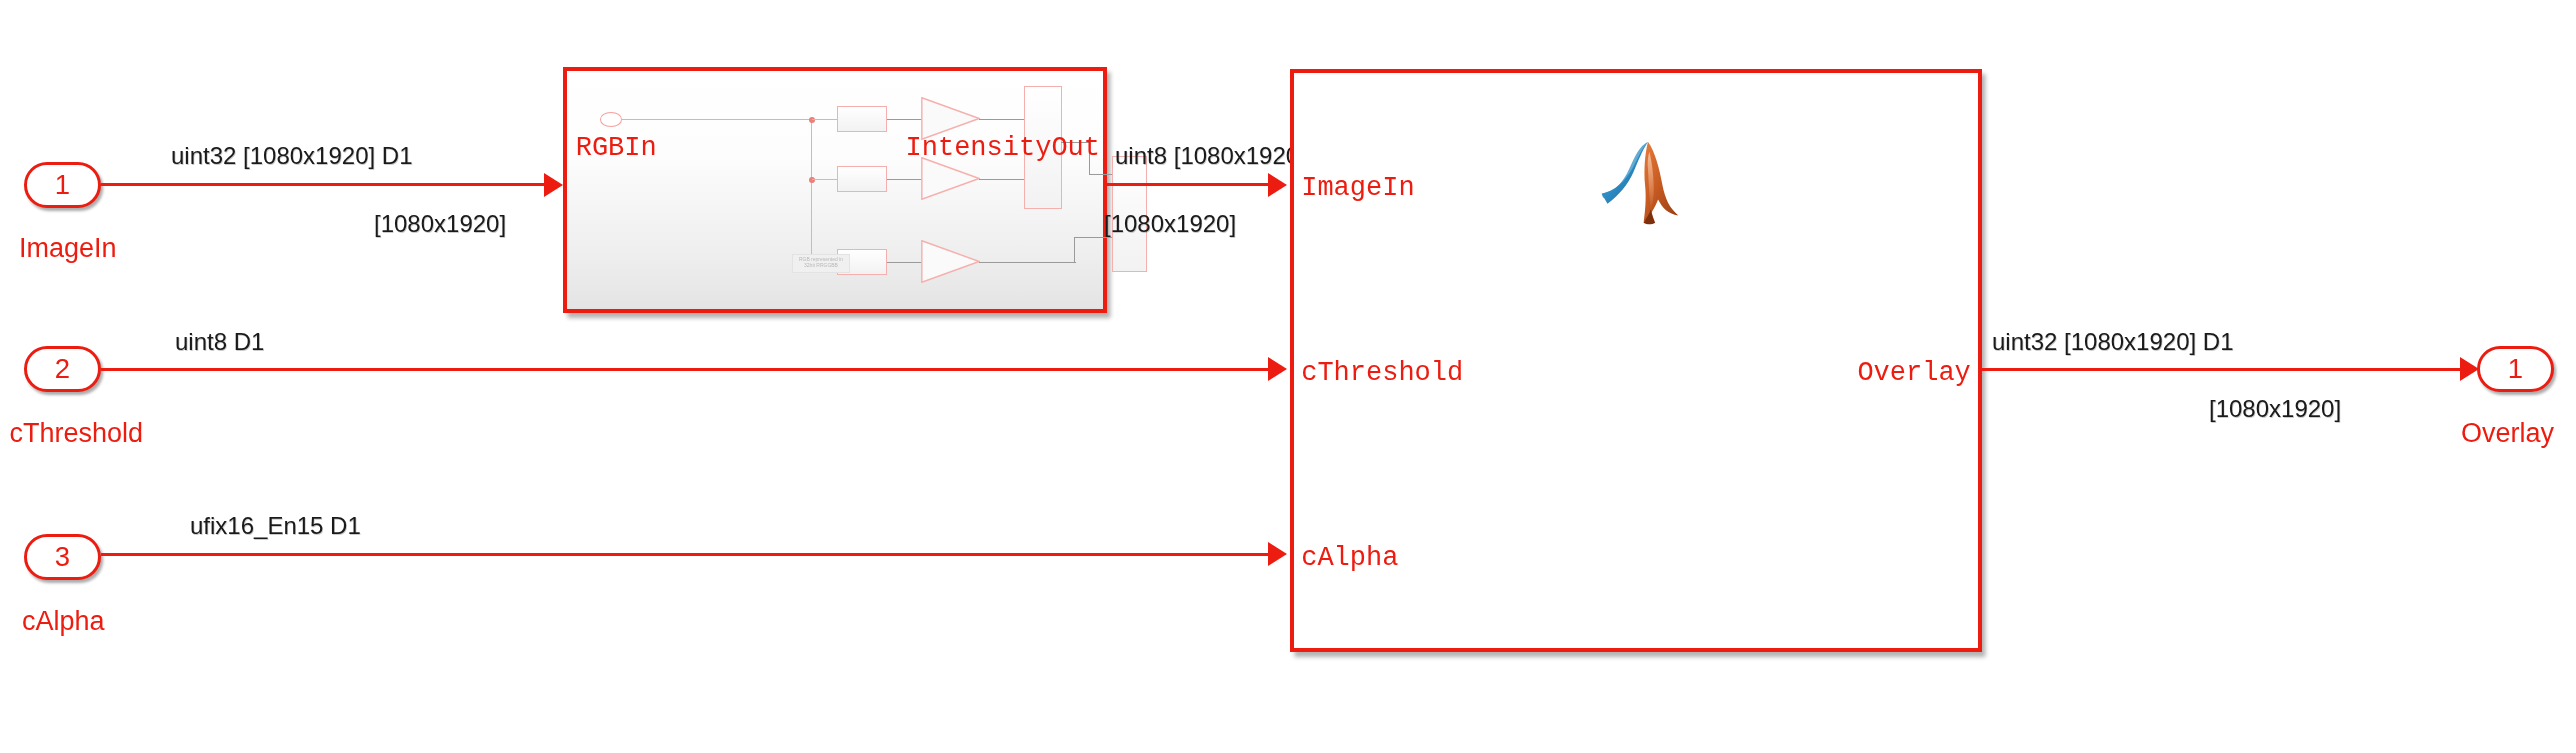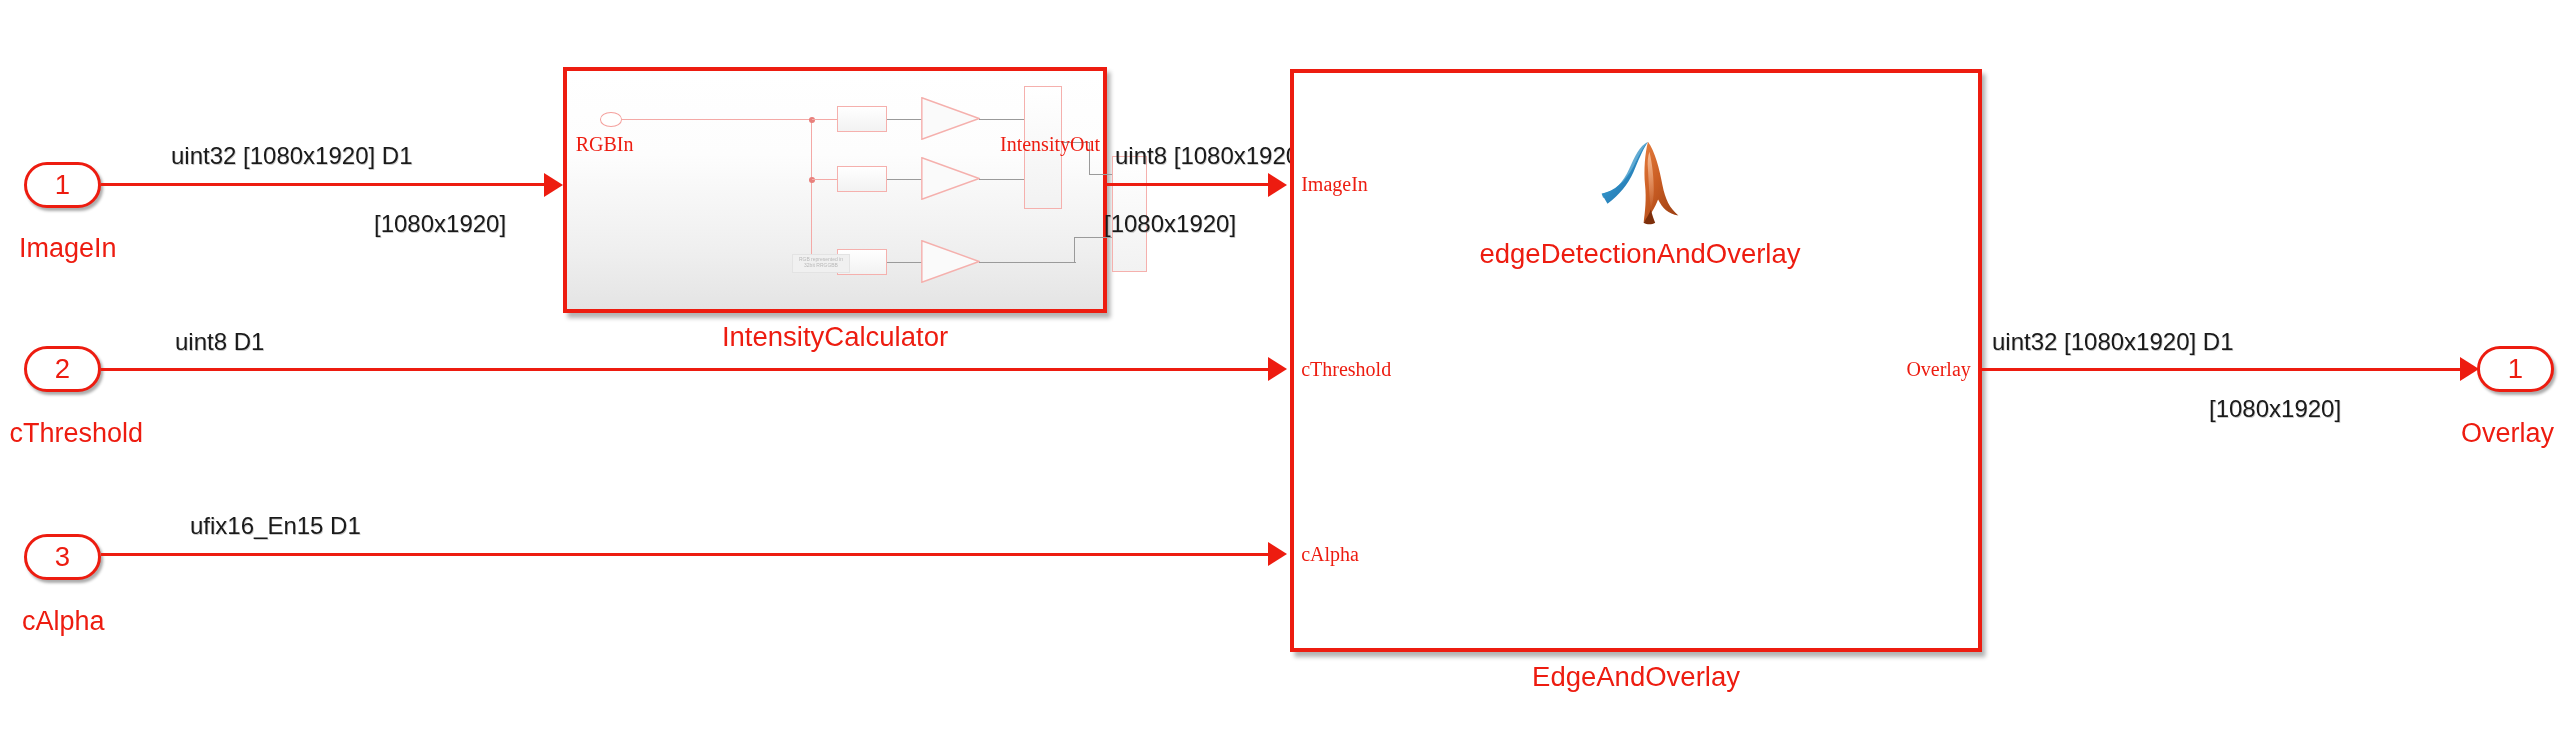--- a/index.html
+++ b/index.html
@@ -59,23 +59,23 @@
     font-size: 27.5px;
     white-space: nowrap;
     text-align: center;
     font-family: "Liberation Sans", sans-serif;
   }
 
   
   .blk-port-text {
     position: absolute;
     color: var(--sl-red);
-    font-size: 20px;
-    white-space: nowrap;
-    font-family: Liberation Serif, serif;
+    font-size: 27px;
+    white-space: nowrap;
+    font-family: Liberation Mono, monospace;
   }
 
   
   .wire {
     position: absolute;
     background: var(--sl-red);
     height: 2.9px;
   }
   .arrow {
     position: absolute;
@@ -203,21 +203,20 @@
 
     <div class="ic-note" style="left:225px; top:183px; width:58px; height:19px;">
       <div>RGB represented in</div>
       <div>32bit RRGGBB</div>
     </div>
 
     <div class="blk-port-text" style="left:8.7px; top:62px;">RGBIn</div>
     <div class="blk-port-text" style="right:3px; top:62px;">IntensityOut</div>
   </div>
 
-  <div class="block-label" style="left:563px; top:321px; width:544px;">IntensityCalculator</div>
 
   <div class="wire" style="left:1107px; top:183px; width:165px;"></div>
   <div class="arrow" style="left:1268px; top:173px;"></div>
   <div class="sig-label" style="left:1115px; top:142px;">uint8 [1080x1920] D1</div>
   <div class="sig-label" style="left:1104px; top:210px;">[1080x1920]</div>
 
   <div class="port" style="left:24px; top:346px; width:77px; height:46px;">
     <span class="port-num">2</span>
   </div>
   <div class="port-name" style="left:9.4px; top:418px;">cThreshold</div>
@@ -267,24 +266,22 @@
                C104,106 96,98 90,86 C86,96 80,108 70,118
                C72,102 74,86 72,66 C70,44 72,22 76,6 Z" fill="url(#mlOrange)"></path>
 
       <path d="M78,20 C82,36 84,56 84,72 C84,82 83,90 80,98
                C78,84 77,62 76,44 C75,34 76,26 78,20 Z" fill="url(#mlHi)" opacity="0.8"></path>
 
       <path d="M70,118 C74,112 78,106 80,100 C82,108 84,114 86,118
                C81,121 75,121 70,118 Z" fill="#7E2F0B"></path>
     </svg>
 
-    <div class="block-label" style="left:0; top:165px; width:692px;">edgeDetectionAndOverlay</div>
-  </div>
-
-  <div class="block-label" style="left:1290px; top:661px; width:692px;">EdgeAndOverlay</div>
+  </div>
+
 
   <div class="wire" style="left:1982px; top:368px; width:481px;"></div>
   <div class="arrow" style="left:2460px; top:357px;"></div>
   <div class="sig-label" style="left:1992px; top:328px;">uint32 [1080x1920] D1</div>
   <div class="sig-label" style="left:2209px; top:395px;">[1080x1920]</div>
 
   <div class="port" style="left:2477px; top:346px; width:77px; height:46px;">
     <span class="port-num">1</span>
   </div>
   <div class="port-name" style="left:2461px; top:418px;">Overlay</div>

